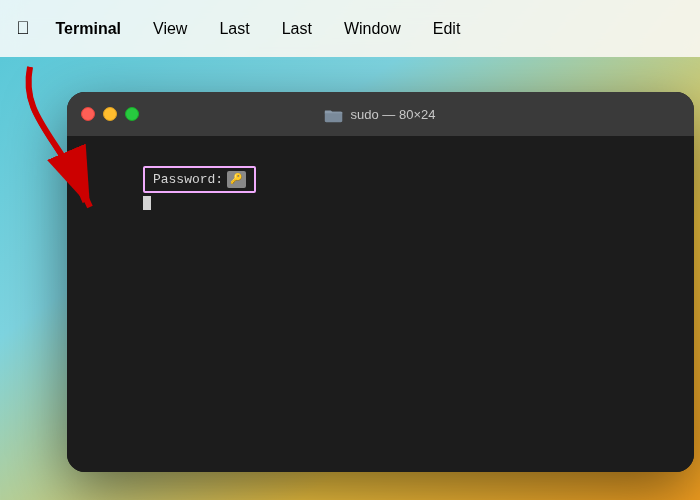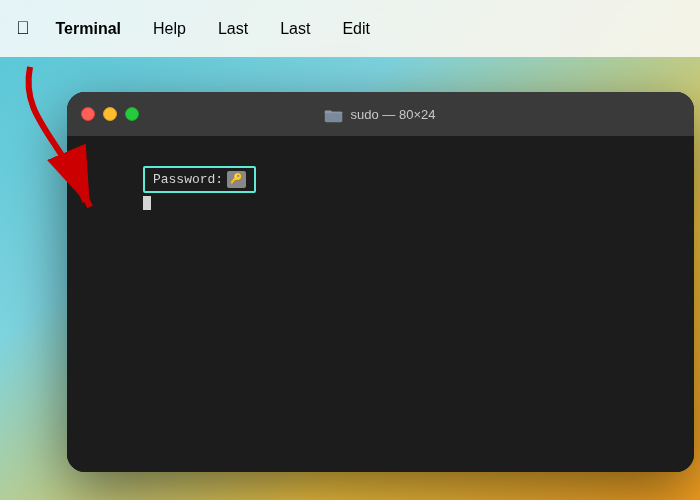--- a/index.html
+++ b/index.html
@@ -144,21 +144,21 @@
       color: #d4d4d4;
       line-height: 1.5;
     }
 
     .term-line {
       white-space: pre;
       margin-bottom: 1px;
     }
 
     .password-box {
-      border: 2px solid #5eead4;
+      border: 2px solid #f0abfc;
       padding: 2px 8px;
       display: inline-flex;
       align-items: center;
       gap: 4px;
       background: transparent;
       border-radius: 2px;
     }
 
     .password-label {
       color: #d4d4d4;
@@ -188,23 +188,24 @@
   </style>
 </head>
 <body>
 
 <div class="menu-bar">
   <span class="apple-logo">
     
     
   </span>
   <span class="menu-item active">Terminal</span>
-  <span class="menu-item">Help</span>
+  <span class="menu-item">View</span>
   <span class="menu-item">Last</span>
   <span class="menu-item">Last</span>
+  <span class="menu-item">Window</span>
   <span class="menu-item">Edit</span>
 </div>
 
 <div class="desktop">
 
   <svg class="arrow-overlay" viewBox="0 0 200 180" xmlns="http://www.w3.org/2000/svg">
     <defs>
       <marker id="arrowhead" markerWidth="10" markerHeight="7" refX="10" refY="3.5" orient="auto">
         <polygon points="0 0, 10 3.5, 0 7" fill="#cc0000"></polygon>
       </marker>

